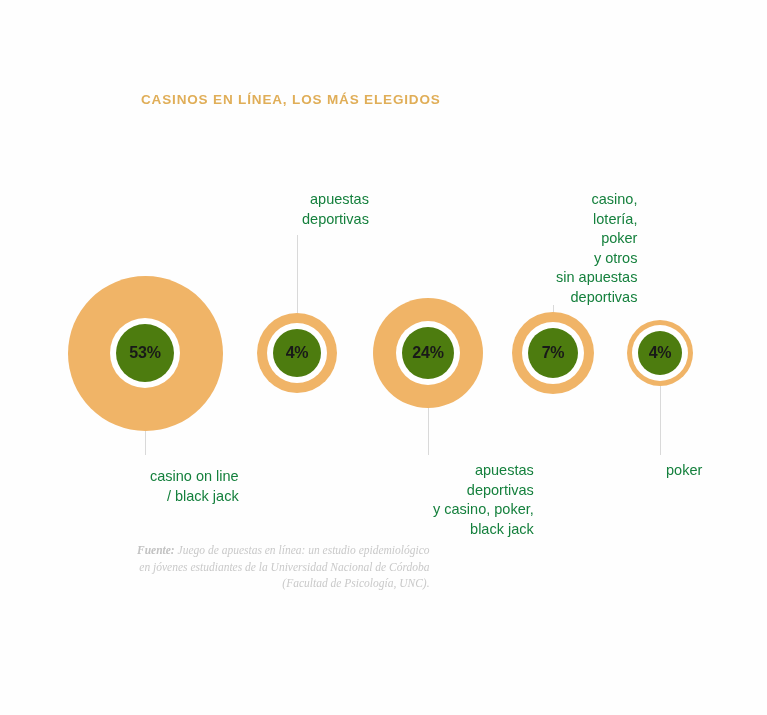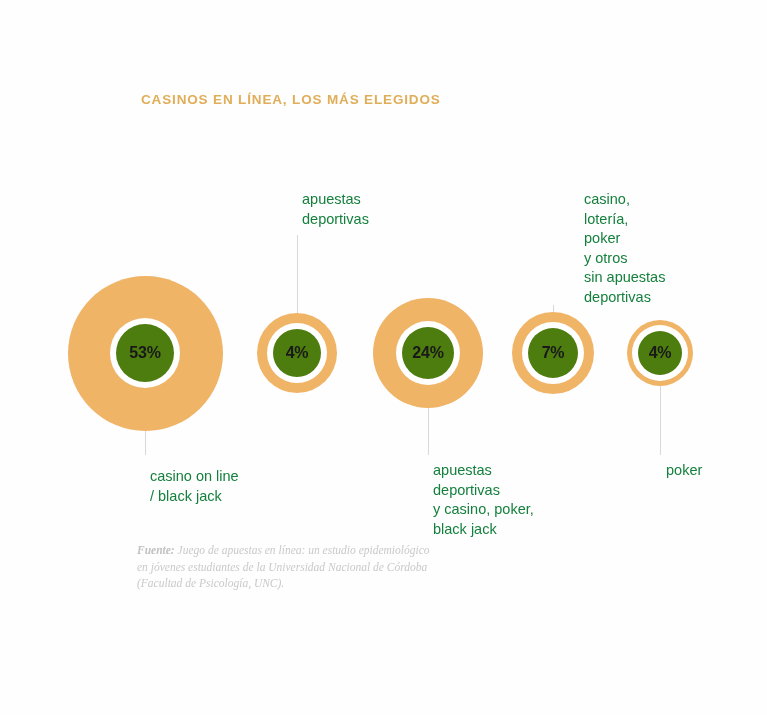--- a/index.html
+++ b/index.html
@@ -10,20 +10,21 @@
   body {
     font-family: "Liberation Sans", sans-serif;
     -webkit-font-smoothing: antialiased;
   }
   #infographic {
     position: relative;
     width: 767px;
     height: 715px;
     background: #fefefe;
     overflow: hidden;
+    text-align: right;
   }
 
   
   .chart-title {
     position: absolute;
     left: 141px;
     top: 92px;
     font-size: 13.5px;
     font-weight: bold;
     letter-spacing: 0.85px;
@@ -133,21 +134,21 @@
     </div>
   <div id="callouts">
       <div class="callout" style="left: 150px; top: 461px; margin-top: 6px;">casino on line
 / black jack</div>
       <div class="callout" style="left: 302px; top: 190px;">apuestas
 deportivas</div>
       <div class="callout" style="left: 433px; top: 461px;">apuestas
 deportivas
 y casino, poker,
 black jack</div>
-      <div class="callout" style="left: 584px; top: 190px;">casino,
+      <div class="callout" style="left: 556px; top: 190px;">casino,
 lotería,
 poker
 y otros
 sin apuestas
 deportivas</div>
       <div class="callout" style="left: 666px; top: 461px;">poker</div>
     </div>
 
   <div class="source-note"><span class="source-label">Fuente:</span><span> Juego de apuestas en línea: un estudio epidemiológico
 en jóvenes estudiantes de la Universidad Nacional de Córdoba

